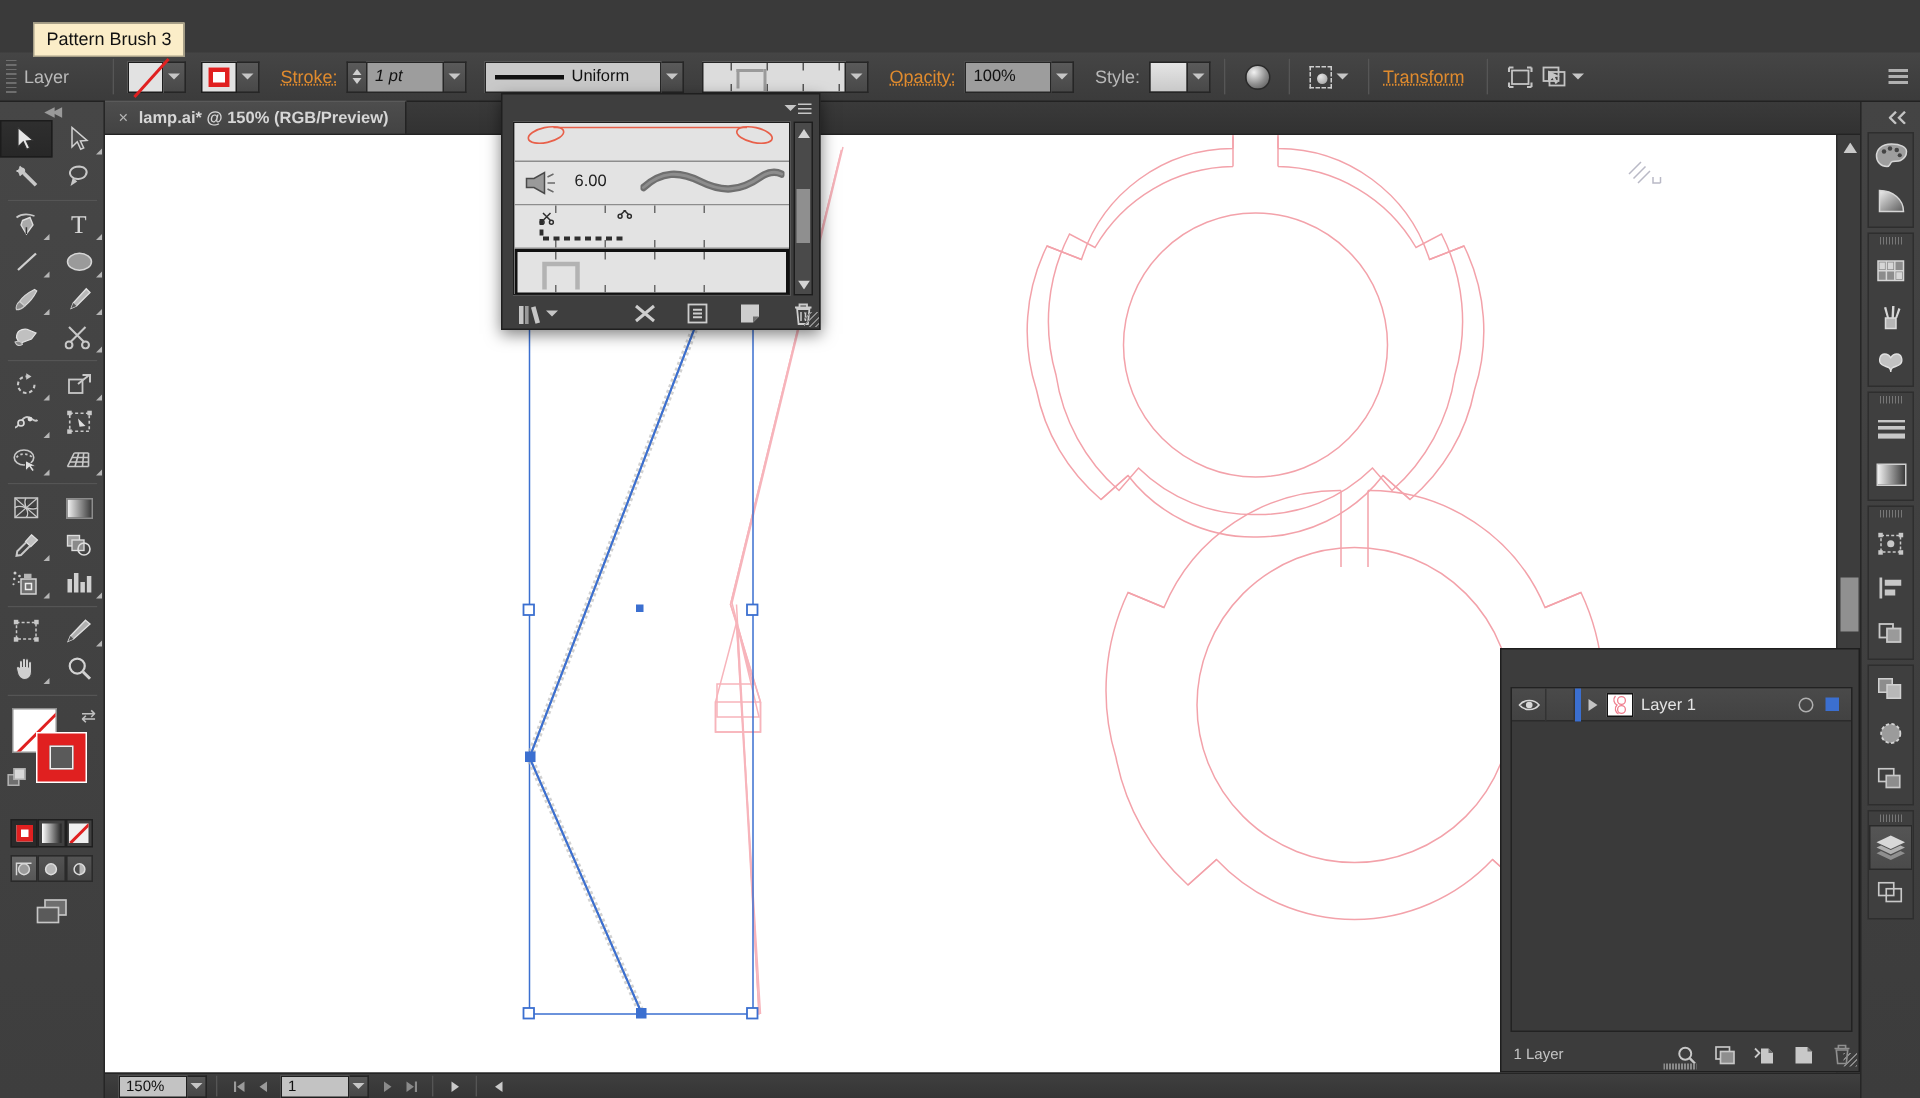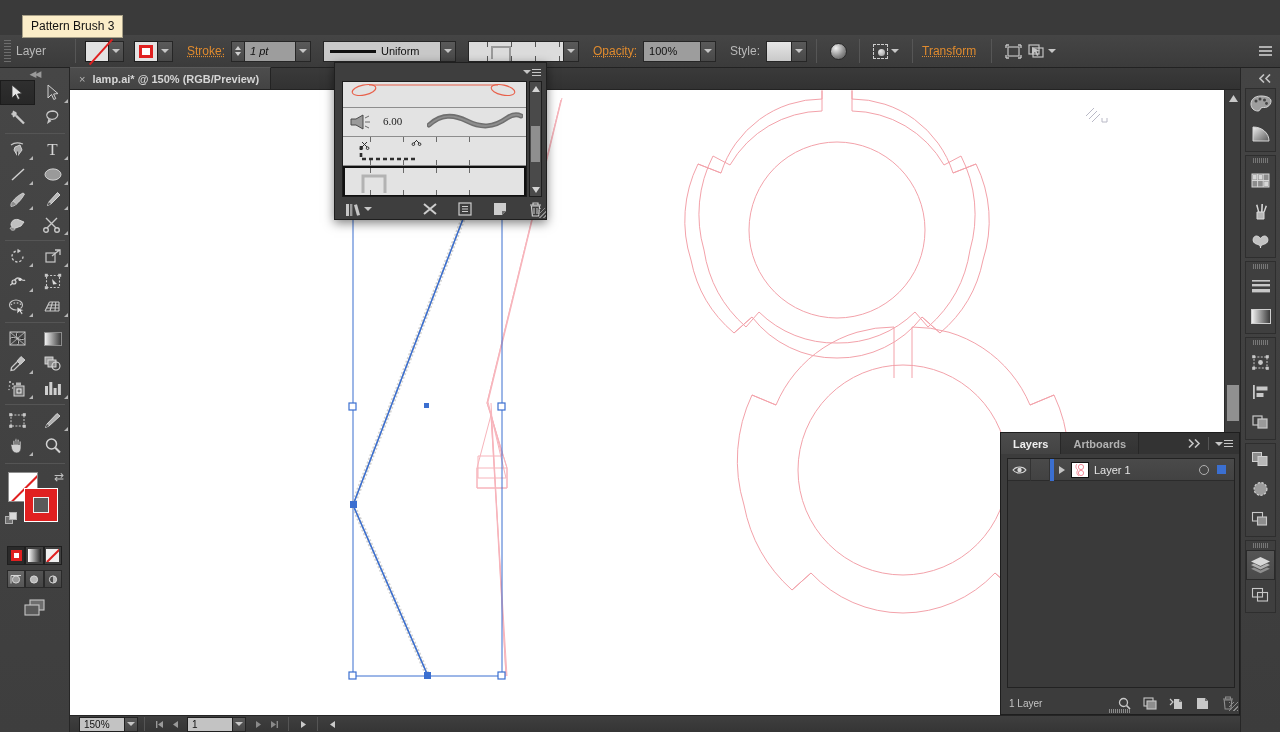--- a/index.html
+++ b/index.html
@@ -207,21 +207,21 @@
     background: #3e3e3e; border: 1px solid #1f1f1f;
     box-shadow: 0 3px 10px rgba(0,0,0,.5); z-index: 800;
   }
   .bp-head { height: 18px; display:flex; align-items:center; justify-content:flex-end; padding-right: 5px; }
   .bp-menu { display:flex; align-items:center; gap:1px; }
   .bp-menu .tri { width:0;height:0;border-left:4px solid transparent;border-right:4px solid transparent;border-top:4px solid #c6c6c6; }
   .bp-menu .lines { display:flex;flex-direction:column;gap:2px; }
   .bp-menu .lines i { width:9px;height:1px;background:#c6c6c6; display:block; }
   .bp-list {
     position:absolute; left: 7px; top: 18px; width: 185px; height: 116px;
-    background: #e3e3e3; border: 1px solid #1d1d1d; overflow: hidden; font-family: Liberation Serif, serif;
+    background: #e3e3e3; border: 1px solid #1d1d1d; overflow: hidden;
   }
   .bp-item { height: 29px; border-bottom: 1px solid #8d8d8d; position: relative; background:#e3e3e3; }
   .bp-item.selected { border: 2px solid #111; height: 31px; }
   .bp-tick { position:absolute; width:1px; height:5px; background:#6a6a6a; top:0; }
   .bp-tick.bot { top:auto; bottom:0; }
   .bp-scroll {
     position:absolute; right: 4px; top: 18px; width: 13px; height: 116px;
     background: #4a4a4a; border: 1px solid #1d1d1d;
   }
   .bp-scroll .thumb { position:absolute; left:1px; top: 44px; width: 9px; height: 36px; background: #8f8f8f; }
@@ -951,39 +951,20 @@
           <path d="M1 3 L12 3 M4 3 L4 1 L9 1 L9 3" stroke="#cdcdcd" stroke-width="1.2" fill="none"></path>
           <path d="M2.4 4 L10.6 4 L9.6 14 L3.4 14 Z" fill="none" stroke="#cdcdcd" stroke-width="1.2"></path>
           <path d="M5 6 L5 12 M8 6 L8 12" stroke="#cdcdcd" stroke-width="1"></path>
         </svg>
       </div>
       <div class="bp-resize"></div>
     </div>
   </div>
 
   <div class="layerspanel">
-    <div class="lp-tabs">
-      <div class="lp-tab active">Layers</div>
-      <div class="lp-tab">Artboards</div>
-      <div class="lp-tabsp"></div>
-      <div class="lp-collapse">
-        <svg width="14" height="9" viewBox="0 0 14 9">
-          <path d="M1 0.5 L5 4.5 L1 8.5 M7 0.5 L11 4.5 L7 8.5" fill="none" stroke="#c4c4c4" stroke-width="1.6"></path>
-        </svg>
-      </div>
-      <div class="lp-vsep"></div>
-      <div class="lp-menu">
-        <span class="tri"></span>
-        <span class="lines">
-            <i></i>
-            <i></i>
-            <i></i>
-          </span>
-      </div>
-    </div>
 
     <div class="lp-body">
       <div class="lp-row">
         <span class="lp-eye">
           <svg width="15" height="10" viewBox="0 0 15 10">
             <path d="M1 5 C4 1 11 1 14 5 C11 9 4 9 1 5 Z" fill="none" stroke="#d8d8d8" stroke-width="1.1"></path>
             <circle cx="7.5" cy="5" r="2.2" fill="#d8d8d8"></circle>
           </svg>
         </span>
         <span class="lp-lock"></span>

